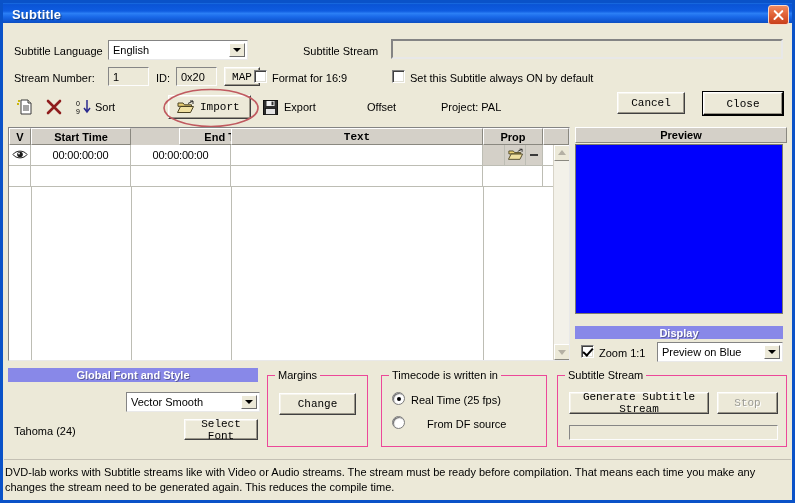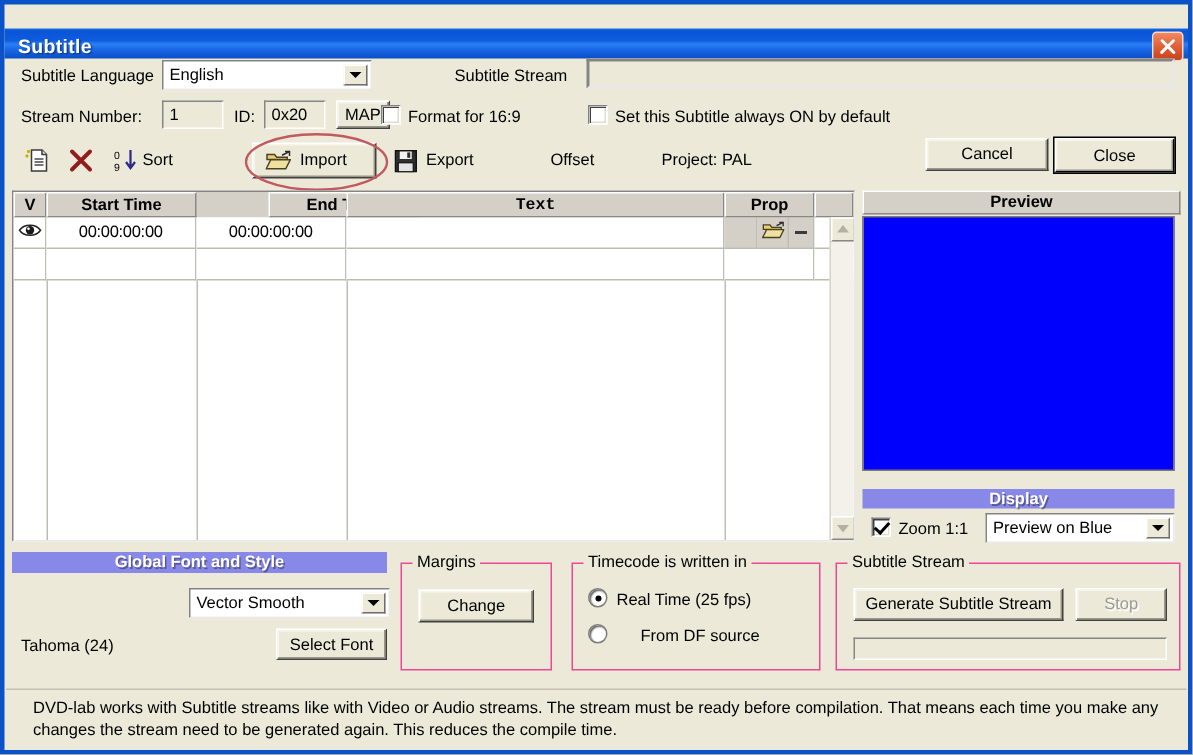--- a/index.html
+++ b/index.html
@@ -30,21 +30,20 @@
     background: #ece9d8;
   }
   .titlebar {
     position: absolute;
     left: 3px; top: 3px;
     width: 789px; height: 20px;
     background: linear-gradient(to bottom,
         #1c6fe0 0%, #0a54d6 8%, #0f5ce0 40%, #2b7ff5 52%,
         #1968e8 70%, #0e55cf 92%, #0d4fc0 100%);
     box-sizing: border-box;
-    margin-top: 16px;
   }
   .title-text {
     position: absolute;
     left: 9px; top: 4px;
     font-size: 13px;
     font-weight: bold;
     color: #fff;
     text-shadow: 1px 1px 1px rgba(0,0,0,.45);
     font-family: "Liberation Sans", sans-serif;
     letter-spacing: .2px;
@@ -91,21 +90,21 @@
     border-color: #ffffff #404040 #404040 #ffffff;
     box-shadow: inset -1px -1px 0 #9a9689, inset 1px 1px 0 #f6f4ec;
     box-sizing: border-box;
     font-size: 11px;
     color: #000;
     text-align: center;
     cursor: pointer;
     display: flex;
     align-items: center;
     justify-content: center;
-    font-family: Liberation Sans, sans-serif;
+    font-family: Liberation Mono, monospace;
   }
   .btn.default {
     border-color: #ffffff #000000 #000000 #ffffff;
     outline: 1px solid #000;
     outline-offset: 0px;
   }
   .btn.disabled { color: #9b9b94; text-shadow: 1px 1px 0 #fff; }
 
   .combo {
     position: absolute;
@@ -311,21 +310,21 @@
   }
 
   
   #help {
     position: absolute;
     left: 4px; top: 459px;
     width: 787px; height: 40px;
     background: #ece9d8;
     border-top: 1px solid #c4c0b4;
     box-sizing: border-box;
-    padding: 5px 10px 0 18px;
+    padding: 5px 10px 0 1px;
     font-size: 11px;
     line-height: 15px;
     color: #000;
   }
 
   
   #annot {
     position: absolute;
     left: 162px; top: 88px;
     width: 98px; height: 40px;
@@ -423,21 +422,21 @@
       <rect x="3.5" y="1" width="8" height="5" fill="#f2f2f2"></rect>
       <rect x="8.5" y="1.6" width="2" height="3.6" fill="#2e2e2e"></rect>
       <rect x="2.5" y="8.5" width="10" height="6" fill="#e4e4e4" stroke="#111" stroke-width="0.8"></rect>
     </svg>
   </div>
   <div class="toolbar-label" style="left:284px; top:101px;">Export</div>
 
   <div class="toolbar-label" style="left:367px; top:101px;">Offset</div>
   <div class="toolbar-label" style="left:441px; top:101px;">Project: PAL</div>
 
-  <div class="btn" style="left:617px; top:92px; width:82px; height:22px;">Cancel</div>
+  <div class="btn" style="left:617px; top:92px; width:68px; height:22px;">Cancel</div>
   <div class="btn default" style="left:703px; top:92px; width:80px; height:23px;">Close</div>
 
   <div id="annot">
     <svg width="98" height="40" viewBox="0 0 98 40">
       <ellipse cx="49" cy="20" rx="47" ry="18.5" fill="none" stroke="#c05a60" stroke-width="1.6"></ellipse>
     </svg>
   </div>
 
   <div id="list-wrap">
     <div class="hdr-row">

